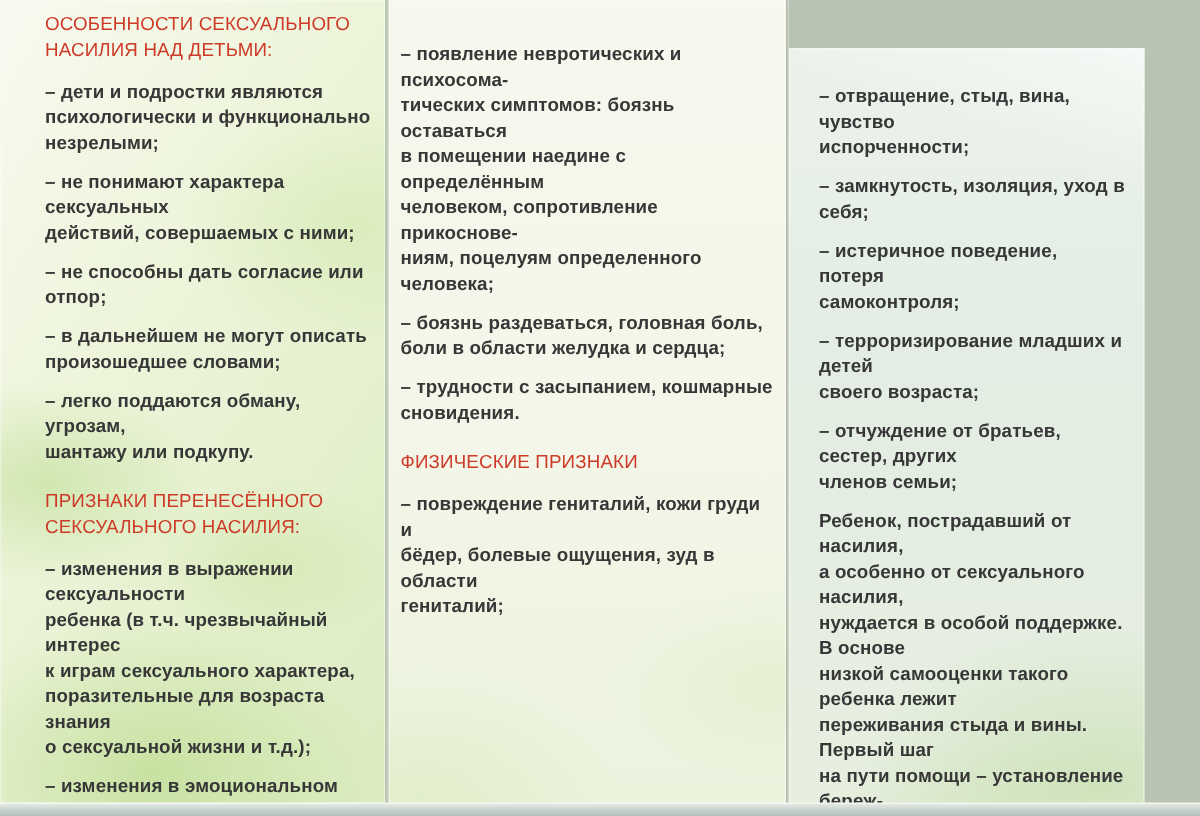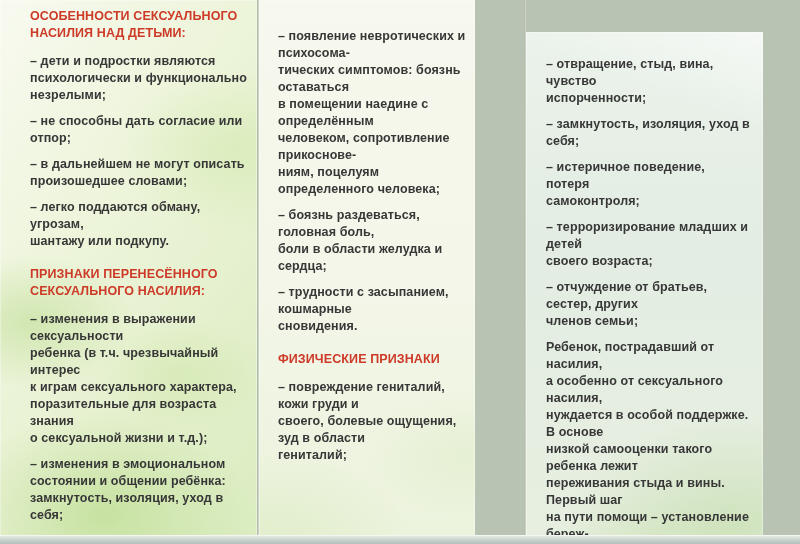--- a/index.html
+++ b/index.html
@@ -10,61 +10,63 @@
   .panel{position:absolute;top:0;height:536px;box-sizing:border-box;
          box-shadow:inset 0 0 0 1px rgba(255,255,255,.35);}
   .panel-left{left:0;width:257px;
     background:
       radial-gradient(150px 95px at 12% 60%, rgba(186,219,142,.55), transparent 70%),
       radial-gradient(170px 115px at 92% 28%, rgba(205,231,166,.50), transparent 70%),
       radial-gradient(210px 150px at 40% 96%, rgba(176,214,126,.55), transparent 70%),
       radial-gradient(120px 80px at 70% 70%, rgba(197,226,152,.40), transparent 70%),
       linear-gradient(125deg,#f8faf0 0%,#eef5dc 35%,#e4f0cd 70%,#daecc0 100%);
     padding:8px 6px 0 30px;}
-  .panel-mid{left:259px;width:216px;
+  .panel-mid{left:259px;width:265px;
     background:
       radial-gradient(190px 130px at 8% 100%, rgba(205,228,170,.35), transparent 70%),
       radial-gradient(150px 90px at 95% 85%, rgba(210,231,180,.30), transparent 70%),
       linear-gradient(180deg,#f7f8ee 0%,#f3f6e8 55%,#ecf3dd 100%);
-    padding:28px 8px 0 19px;}
+    padding:28px 8px 0 8px;}
   .panel-right{left:526px;width:237px;
     background:
       linear-gradient(200deg, rgba(255,255,255,.55) 0%, rgba(255,255,255,0) 16%),
       radial-gradient(230px 150px at 88% 92%, rgba(188,217,160,.55), transparent 72%),
       radial-gradient(170px 110px at 55% 100%, rgba(203,227,176,.40), transparent 70%),
       linear-gradient(180deg,#ebf2eb 0%,#e3ede3 40%,#e7efdf 100%);
     padding:24px 12px 0 20px;margin-top:32px;}
 
   .fold{position:absolute;top:0;height:536px;width:2px;
         background:linear-gradient(90deg,#a7b3a2,#d8dfd2);}
   .fold-1{left:257px;} .fold-2{left:524px;}
 
   .scan-edge{position:absolute;left:0;bottom:0;width:800px;height:8px;
        background:linear-gradient(180deg,#e3e9e2 0%,#c6d1cc 55%,#b2bfba 100%);
        border-top:1px solid #f4f6f2;}
 
-  .heading{color:#cd3a28;font-size:12.5px;line-height:17px;font-weight:700;
+  .heading{color:#cd3a28;font-size:12.5px;line-height:17px;font-weight:400;
            white-space:pre-line;margin:16px 0 11px 0;letter-spacing:.1px;}
   .heading.first{margin-top:0;}
   .bullet{color:#373737;font-size:12.5px;line-height:17px;font-weight:700;
           white-space:pre-line;margin:0 0 9px 0;letter-spacing:.1px;}
   .paragraph{color:#373737;font-size:12.5px;line-height:17px;font-weight:700;
           white-space:pre-line;margin:4px 0 9px 0;letter-spacing:.1px;}
 </style>
 </head>
 <body>
 
 <div class="page">
 
   <div class="panel panel-left">
     <div class="heading first">ОСОБЕННОСТИ СЕКСУАЛЬНОГО
 НАСИЛИЯ НАД ДЕТЬМИ:</div>
     <div class="bullet">– дети и подростки  являются
 психологически и функционально
 незрелыми;</div>
+    <div class="bullet">– не понимают характера сексуальных
+действий, совершаемых с ними;</div>
     <div class="bullet">– не способны дать согласие или отпор;</div>
     <div class="bullet">– в дальнейшем не могут описать
 произошедшее словами;</div>
     <div class="bullet">– легко поддаются обману, угрозам,
 шантажу или подкупу.</div>
     <div class="heading">ПРИЗНАКИ ПЕРЕНЕСЁННОГО
 СЕКСУАЛЬНОГО НАСИЛИЯ:</div>
     <div class="bullet">– изменения в выражении сексуальности
 ребенка (в т.ч. чрезвычайный интерес
 к играм сексуального характера,
@@ -81,21 +83,21 @@
 тических симптомов: боязнь оставаться
 в помещении наедине с определённым
 человеком, сопротивление прикоснове-
 ниям, поцелуям определенного человека;</div>
     <div class="bullet">– боязнь раздеваться, головная боль,
 боли в области желудка и сердца;</div>
     <div class="bullet">– трудности с засыпанием, кошмарные
 сновидения.</div>
     <div class="heading">ФИЗИЧЕСКИЕ ПРИЗНАКИ</div>
     <div class="bullet">– повреждение гениталий, кожи груди и
-своего, болевые ощущения, зуд в области
+бёдер, болевые ощущения, зуд в области
 гениталий;</div>
 
   </div>
 
   <div class="panel panel-right">
     <div class="bullet">– отвращение, стыд, вина, чувство
 испорченности;</div>
     <div class="bullet">– замкнутость, изоляция, уход в себя;</div>
     <div class="bullet">– истеричное поведение, потеря
 самоконтроля;</div>

